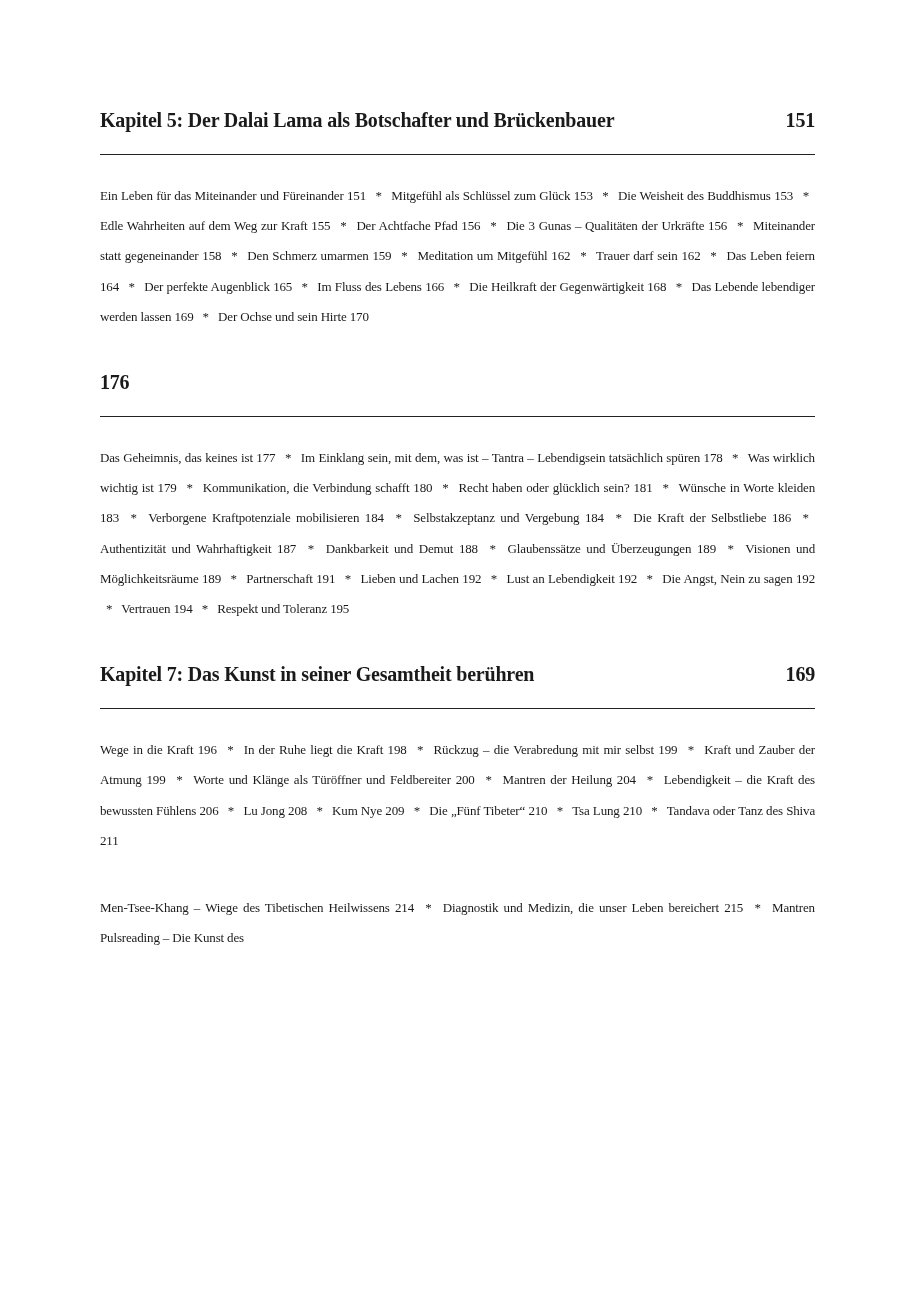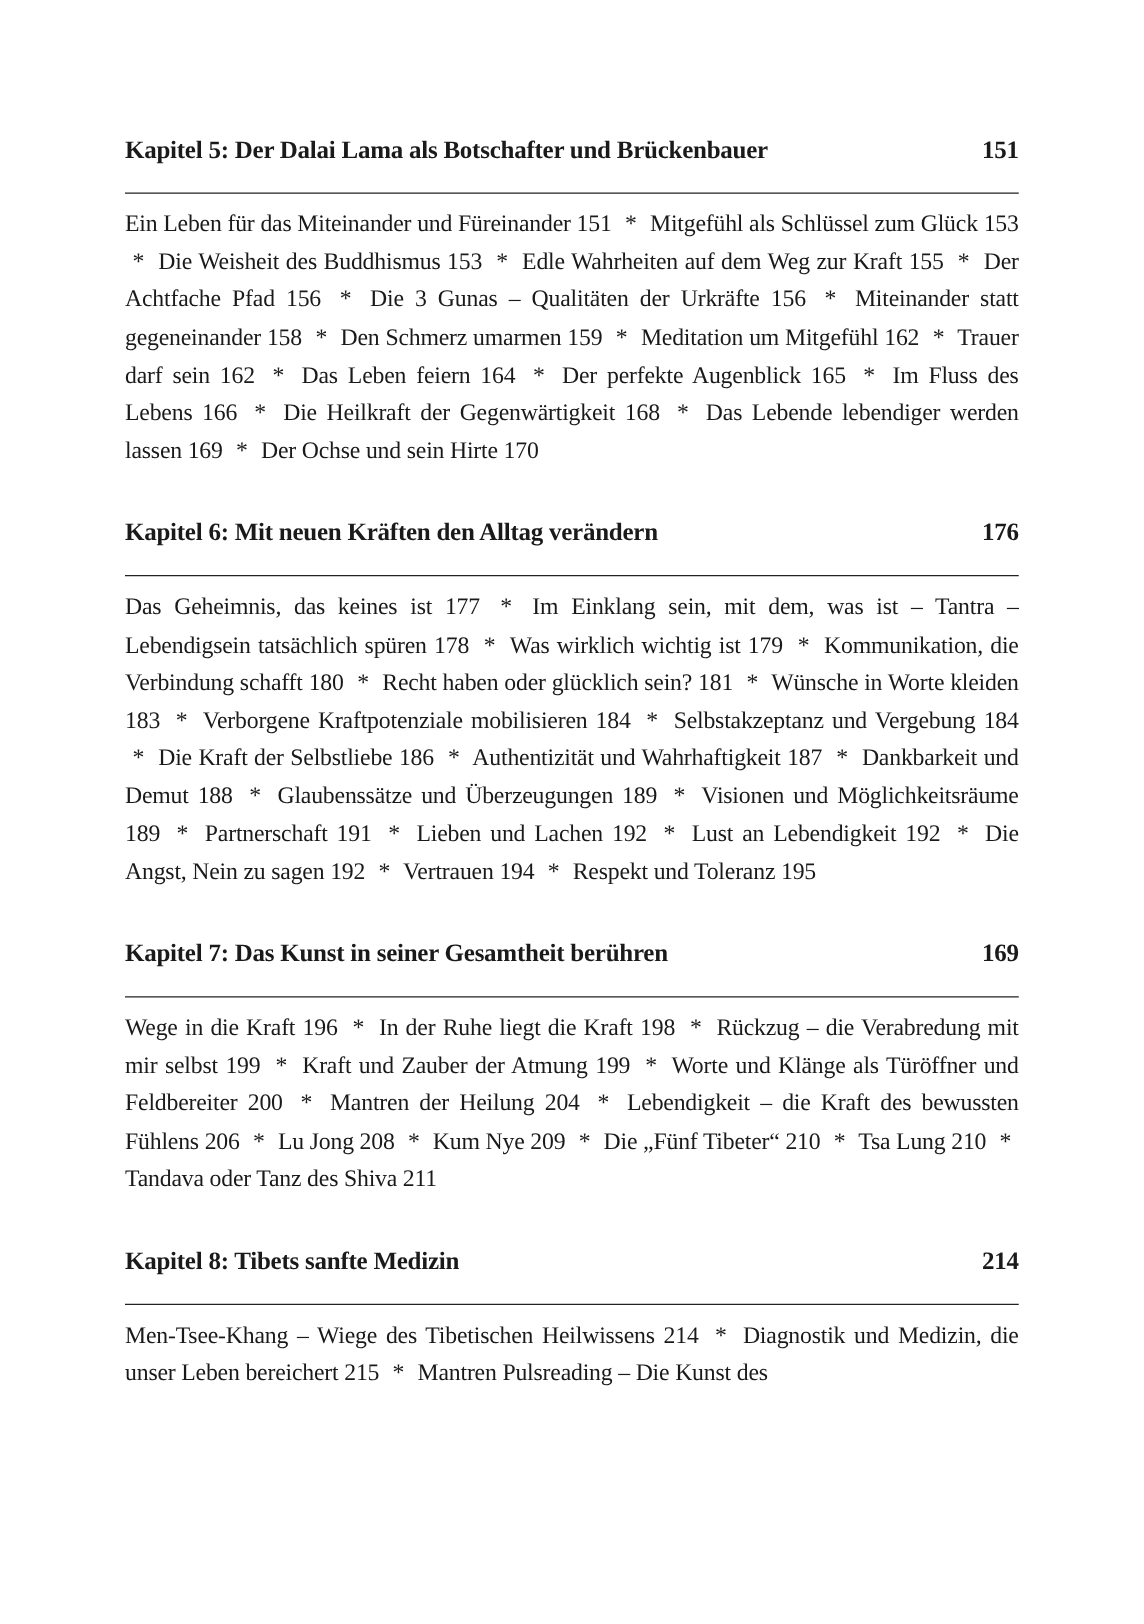--- a/index.html
+++ b/index.html
@@ -35,22 +35,22 @@
     border-bottom: 1.5px solid #222;
     line-height: 26px;
   }
   .chapter-title {
     white-space: nowrap;
   }
   .chapter-page {
     white-space: nowrap;
   }
   .chapter-body {
-    margin-top: 10px;
-    font-size: 19px;
+    margin-top: 26px;
+    font-size: 13px;
     line-height: 30.2px;
     text-align: justify;
     hyphens: manual;
     letter-spacing: -0.15px;
   }
   .entry {
     display: inline;
   }
   .sep {
     display: inline;
@@ -65,35 +65,30 @@
   <section class="chapter">
     <div class="chapter-head">
       <span class="chapter-title">Kapitel 5: Der Dalai Lama als Botschafter und Brückenbauer</span>
       <span class="chapter-page">151</span>
     </div>
     <div class="chapter-body"><span class="entry">Ein Leben für das Miteinander und Füreinander 151</span> <span class="sep">*</span> <span class="entry">Mitgefühl als Schlüssel zum Glück 153</span> <span class="sep">*</span> <span class="entry">Die Weisheit des Buddhismus 153</span> <span class="sep">*</span> <span class="entry">Edle Wahrheiten auf dem Weg zur Kraft 155</span> <span class="sep">*</span> <span class="entry">Der Achtfache Pfad 156</span> <span class="sep">*</span> <span class="entry">Die 3 Gunas – Qualitäten der Urkräfte 156</span> <span class="sep">*</span> <span class="entry">Miteinander statt gegeneinander 158</span> <span class="sep">*</span> <span class="entry">Den Schmerz umar­men 159</span> <span class="sep">*</span> <span class="entry">Meditation um Mitgefühl 162</span> <span class="sep">*</span> <span class="entry">Trauer darf sein 162</span> <span class="sep">*</span> <span class="entry">Das Leben feiern 164</span> <span class="sep">*</span> <span class="entry">Der perfekte Augenblick 165</span> <span class="sep">*</span> <span class="entry">Im Fluss des Lebens 166</span> <span class="sep">*</span> <span class="entry">Die Heilkraft der Gegenwärtigkeit 168</span> <span class="sep">*</span> <span class="entry">Das Lebende lebendiger werden lassen 169</span> <span class="sep">*</span> <span class="entry">Der Ochse und sein Hirte 170</span></div>
   </section>
 
   <section class="chapter">
     <div class="chapter-head">
-      <span class="chapter-title">Kapitel 6: Mit neuen Kräften den Alltag verändern</span>
       <span class="chapter-page">176</span>
     </div>
     <div class="chapter-body"><span class="entry">Das Geheimnis, das keines ist 177</span> <span class="sep">*</span> <span class="entry">Im Einklang sein, mit dem, was ist – Tantra – Lebendigsein tatsächlich spüren 178</span> <span class="sep">*</span> <span class="entry">Was wirklich wichtig ist 179</span> <span class="sep">*</span> <span class="entry">Kommunikation, die Verbindung schafft 180</span> <span class="sep">*</span> <span class="entry">Recht haben oder glücklich sein? 181</span> <span class="sep">*</span> <span class="entry">Wünsche in Worte kleiden 183</span> <span class="sep">*</span> <span class="entry">Verborgene Kraftpotenziale mobilisieren 184</span> <span class="sep">*</span> <span class="entry">Selbstakzeptanz und Vergebung 184</span> <span class="sep">*</span> <span class="entry">Die Kraft der Selbst­liebe 186</span> <span class="sep">*</span> <span class="entry">Authentizität und Wahrhaftigkeit 187</span> <span class="sep">*</span> <span class="entry">Dankbarkeit und Demut 188</span> <span class="sep">*</span> <span class="entry">Glaubenssätze und Überzeugungen 189</span> <span class="sep">*</span> <span class="entry">Visionen und Möglichkeitsräume 189</span> <span class="sep">*</span> <span class="entry">Partnerschaft 191</span> <span class="sep">*</span> <span class="entry">Lieben und Lachen 192</span> <span class="sep">*</span> <span class="entry">Lust an Lebendigkeit 192</span> <span class="sep">*</span> <span class="entry">Die Angst, Nein zu sagen 192</span> <span class="sep">*</span> <span class="entry">Vertrauen 194</span> <span class="sep">*</span> <span class="entry">Respekt und Toleranz 195</span></div>
   </section>
 
   <section class="chapter">
     <div class="chapter-head">
       <span class="chapter-title">Kapitel 7: Das Kunst in seiner Gesamtheit berühren</span>
       <span class="chapter-page">169</span>
     </div>
     <div class="chapter-body"><span class="entry">Wege in die Kraft 196</span> <span class="sep">*</span> <span class="entry">In der Ruhe liegt die Kraft 198</span> <span class="sep">*</span> <span class="entry">Rückzug – die Ver­abredung mit mir selbst 199</span> <span class="sep">*</span> <span class="entry">Kraft und Zauber der Atmung 199</span> <span class="sep">*</span> <span class="entry">Worte und Klänge als Türöffner und Feldbereiter 200</span> <span class="sep">*</span> <span class="entry">Mantren der Heilung 204</span> <span class="sep">*</span> <span class="entry">Lebendigkeit – die Kraft des bewussten Fühlens 206</span> <span class="sep">*</span> <span class="entry">Lu Jong 208</span> <span class="sep">*</span> <span class="entry">Kum Nye 209</span> <span class="sep">*</span> <span class="entry">Die „Fünf Tibeter“ 210</span> <span class="sep">*</span> <span class="entry">Tsa Lung 210</span> <span class="sep">*</span> <span class="entry">Tandava oder Tanz des Shiva 211</span></div>
   </section>
 
   <section class="chapter">
-    <div class="chapter-head">
-      <span class="chapter-title">Kapitel 8: Tibets sanfte Medizin</span>
-      <span class="chapter-page">214</span>
-    </div>
     <div class="chapter-body"><span class="entry">Men-Tsee-Khang – Wiege des Tibetischen Heilwissens 214</span> <span class="sep">*</span> <span class="entry">Diagnostik und Medizin, die unser Leben bereichert 215</span> <span class="sep">*</span> <span class="entry">Mantren Pulsreading – Die Kunst des</span></div>
   </section>
 
 </div>
 
 </body></html>

